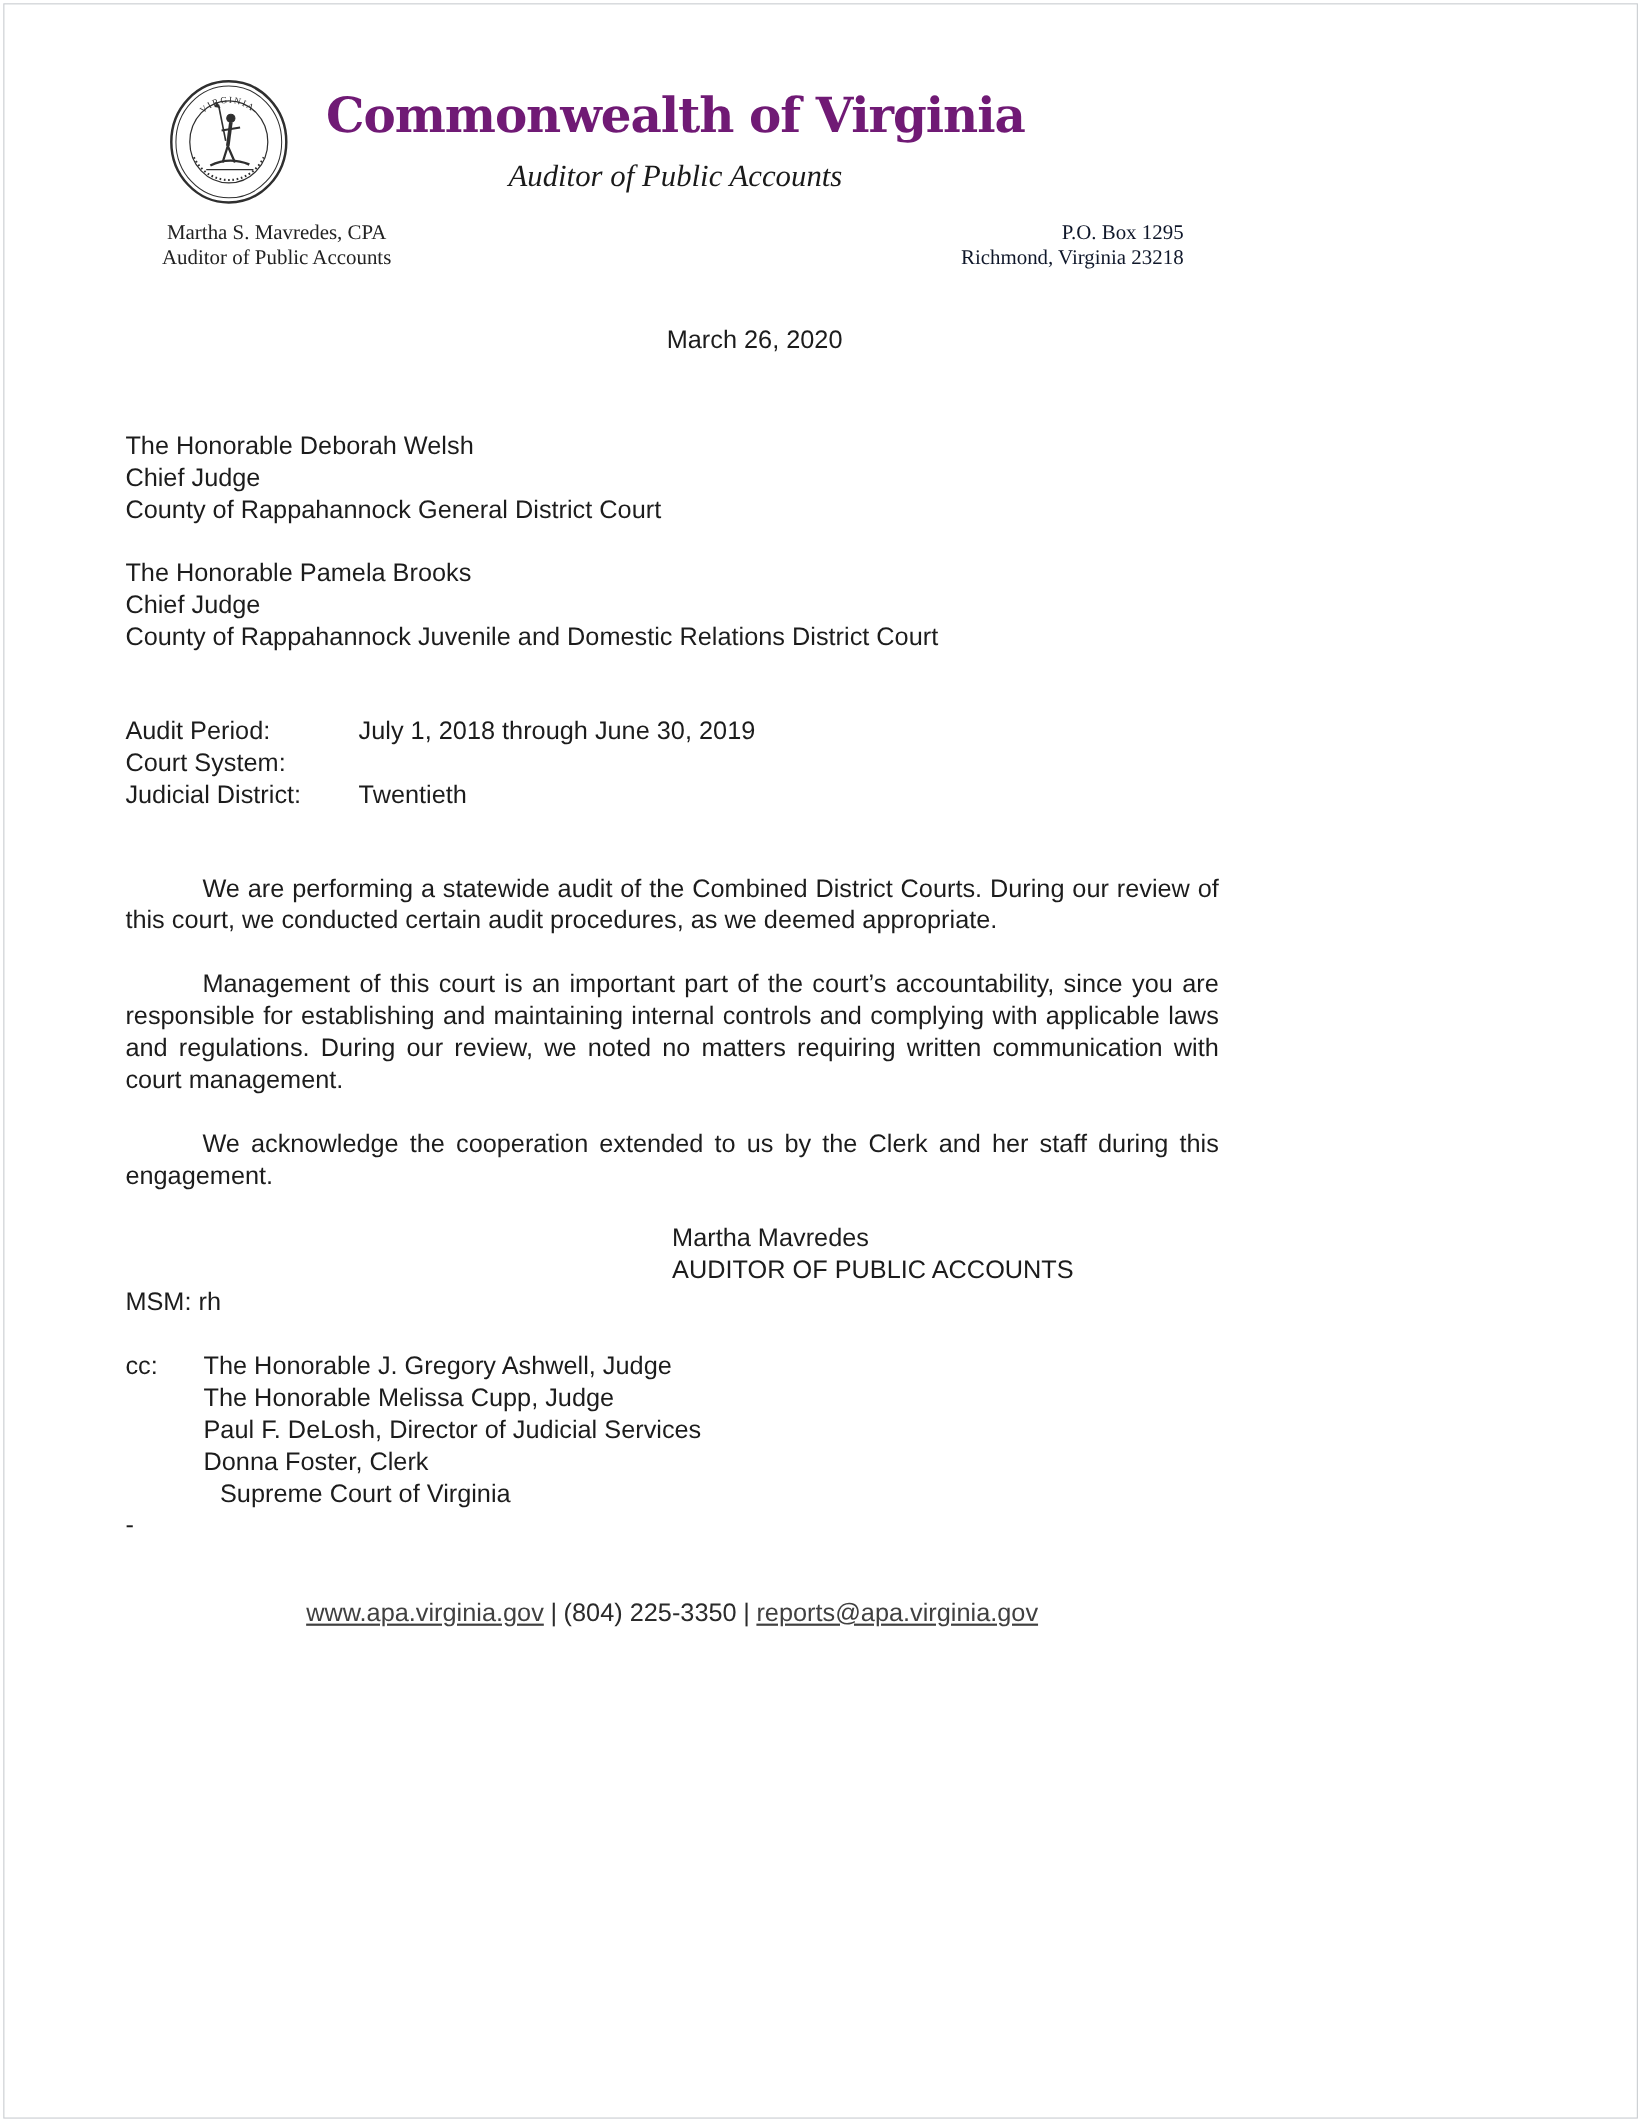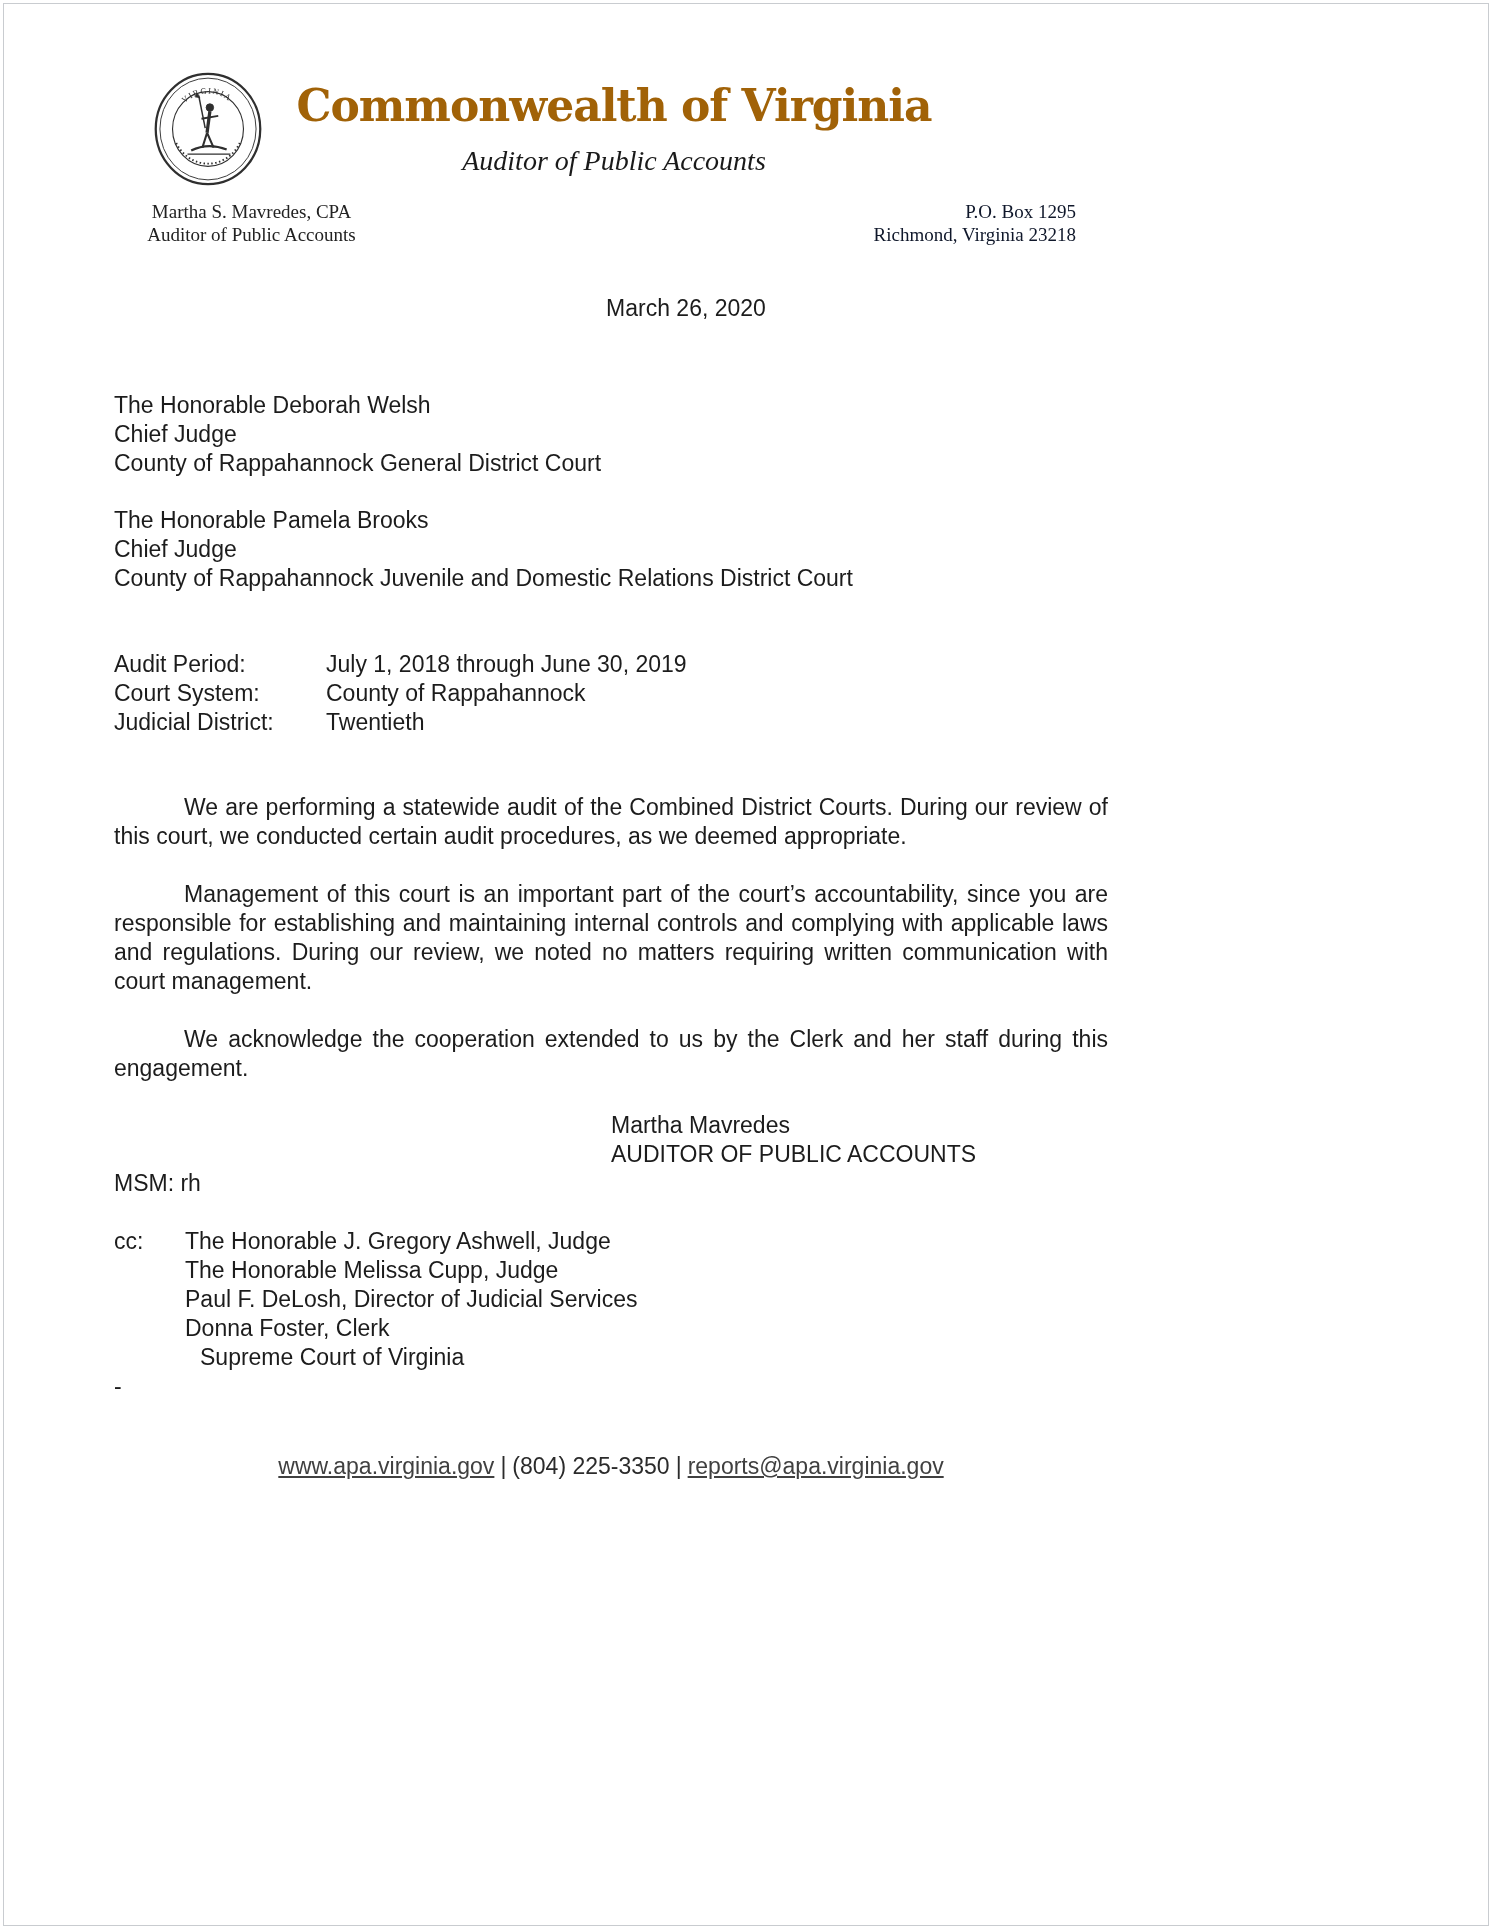--- a/index.html
+++ b/index.html
@@ -35,21 +35,21 @@
     left: 255px;
     top: 76px;
     width: 710px;
     text-align: center;
   }
   .lh-title {
     font-family: "DejaVu Serif", serif;
     font-weight: bold;
     font-size: 44px;
     letter-spacing: -1px;
-    color: #a16207;
+    color: #701a75;
     white-space: nowrap;
   }
   .lh-subtitle {
     margin-top: 14px;
     font-family: "Liberation Serif", serif;
     font-style: italic;
     font-size: 28px;
     color: #1a1a1a;
   }
   .lh-left {
@@ -193,21 +193,20 @@
       <div>County of Rappahannock Juvenile and Domestic Relations District Court</div>
     </div>
 
     <div class="details">
       <div class="detail-row">
         <div class="detail-label">Audit Period:</div>
         <div class="detail-value">July 1, 2018 through June 30, 2019</div>
       </div>
       <div class="detail-row">
         <div class="detail-label">Court System:</div>
-        <div class="detail-value">County of Rappahannock</div>
       </div>
       <div class="detail-row">
         <div class="detail-label">Judicial District:</div>
         <div class="detail-value">Twentieth</div>
       </div>
     </div>
 
     <p class="para first">We are performing a statewide audit of the Combined District Courts.  During our review of this court, we conducted certain audit procedures, as we deemed appropriate.</p>
     <p class="para">Management of this court is an important part of the court’s accountability, since you are responsible for establishing and maintaining internal controls and complying with applicable laws and regulations.  During our review, we noted no matters requiring written communication with court management.</p>
     <p class="para">We acknowledge the cooperation extended to us by the Clerk and her staff during this engagement.</p>

